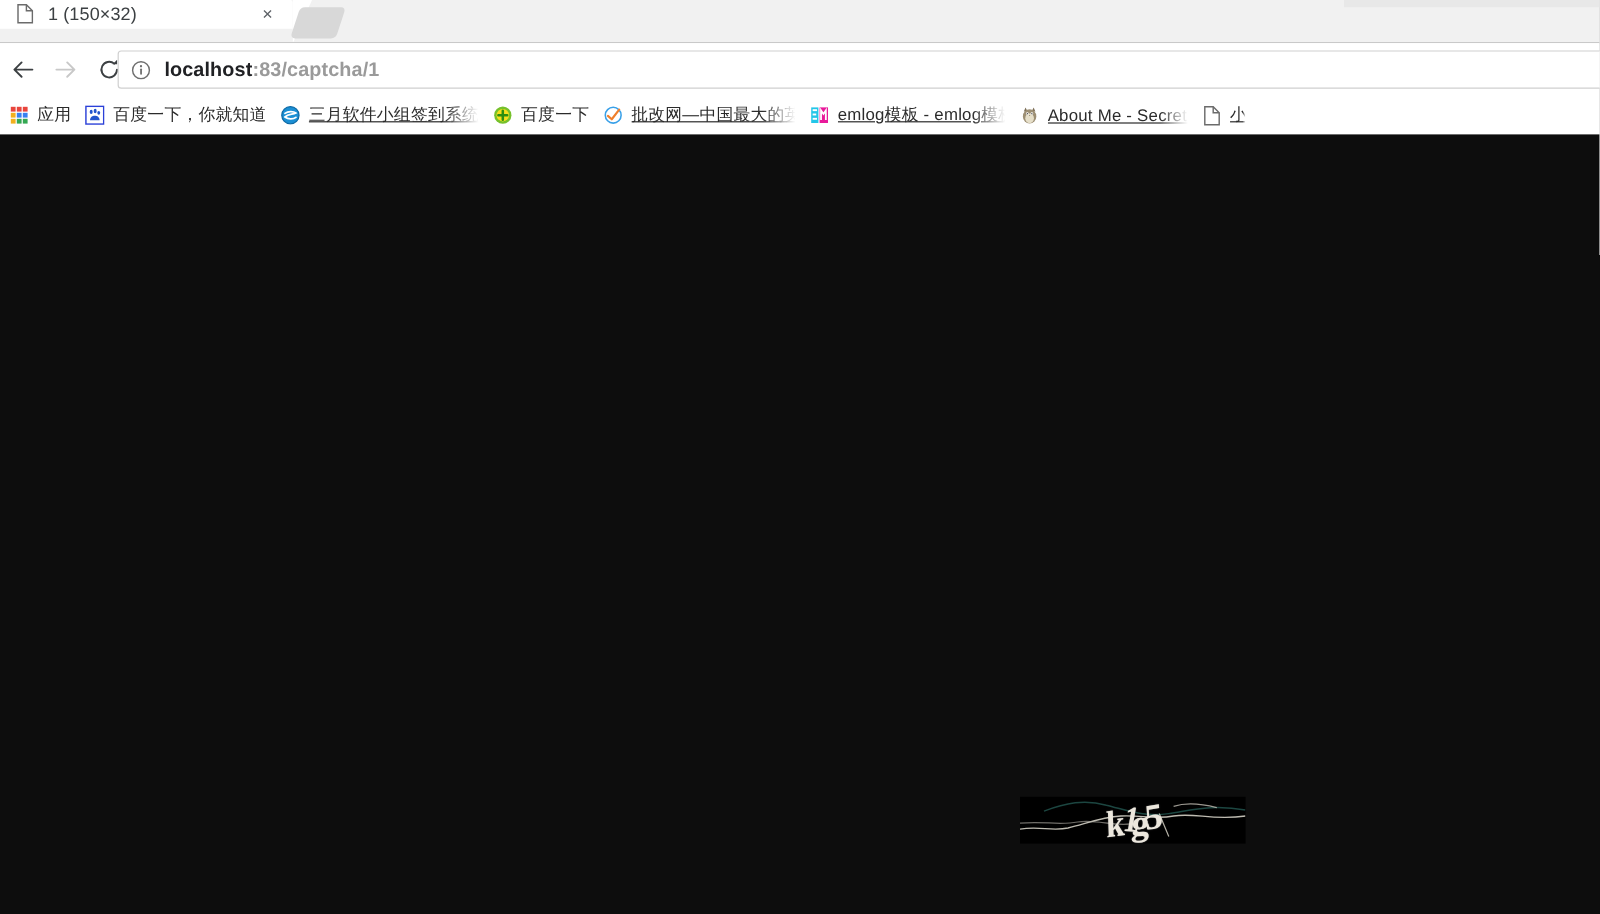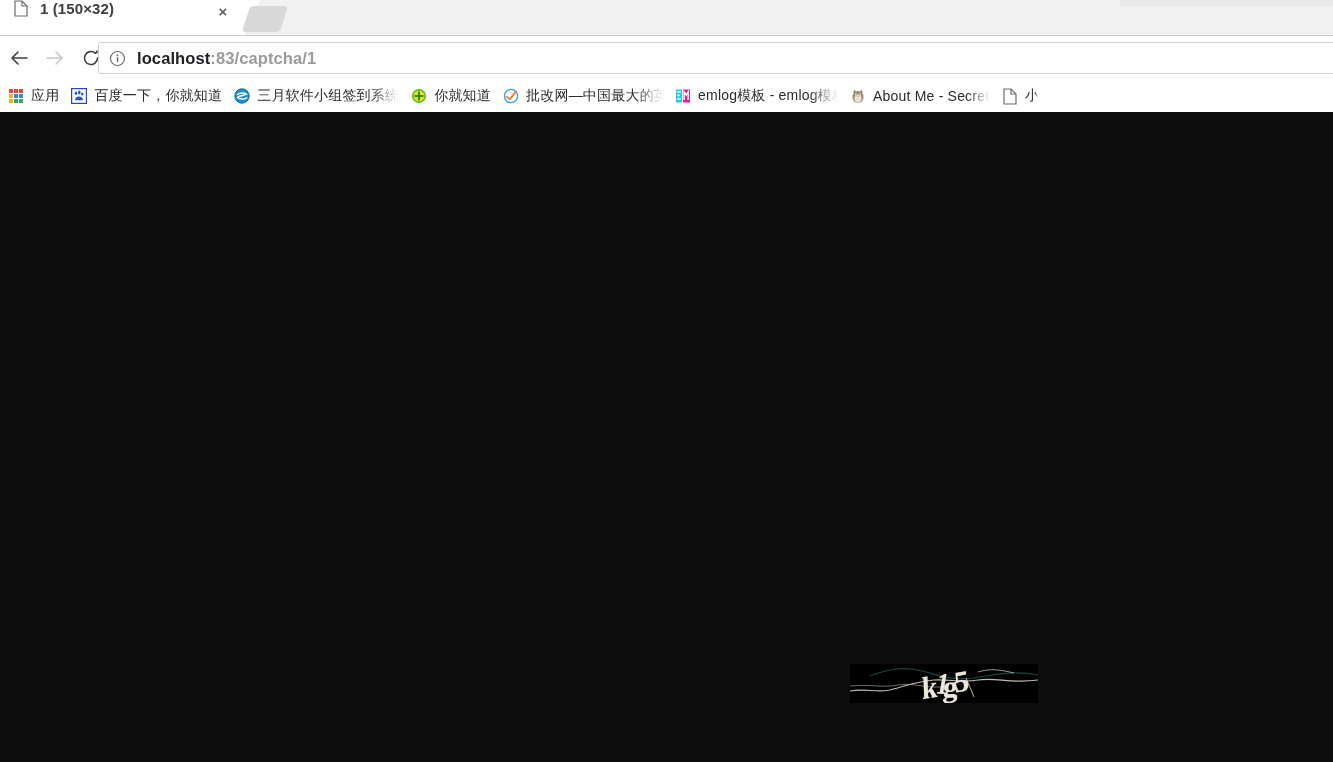--- a/index.html
+++ b/index.html
@@ -11,26 +11,25 @@
   }
 
   
   #browser { width: 1333px; height: 762px; position: relative; }
   .tabstrip-bg-light {
     position: absolute; top: 0; left: 0; width: 1333px; height: 36px;
     background: #f1f1f1;
   }
   .tab {
     position: absolute; left: 0; top: 0;
-    width: 244px; height: 36px;
-    background: #ffffff;
-    display: flex; align-items: flex-start;
+    width: 244px; height: 24px;
+    background: #ffffff;
+    display: flex; align-items: center;
     padding: 0 6px 0 14px;
     border-top-right-radius: 2px;
-    font-weight: bold;
   }
   .tab::after {
     content: "";
     position: absolute; right: -16px; top: 0;
     width: 0; height: 0;
     border-left: 16px solid #ffffff;
     border-bottom: 36px solid transparent;
   }
   .tab-favicon {
     width: 16px; height: 18px; flex: 0 0 16px;
@@ -111,20 +110,21 @@
     display: flex; align-items: center; justify-content: center;
   }
   .bmk-label {
     font-size: 14px; color: #2b2b2b;
     white-space: nowrap; overflow: hidden;
     letter-spacing: .2px;
   }
   .bmk-label.fade {
     -webkit-mask-image: linear-gradient(to right, #000 80%, transparent 100%);
     mask-image: linear-gradient(to right, #000 80%, transparent 100%);
+    text-decoration: underline;
   }
   .bmk.apps .bmk-label { font-size: 14px; }
 
   
   .appsgrid { width: 14px; height: 14px; display: grid;
     grid-template-columns: repeat(3, 4px); grid-template-rows: repeat(3, 4px);
     gap: 1px; }
   .appsgrid i { display: block; width: 4px; height: 4px; }
 
   
@@ -260,21 +260,21 @@
     </div>
 
     <div class="bmk">
       <span class="bmk-ico">
         <svg width="16" height="16" viewBox="0 0 16 16">
           <circle cx="8" cy="8" r="7.2" fill="#76c12b"></circle>
           <circle cx="8" cy="8" r="5.2" fill="#f6e01c"></circle>
           <path d="M8 4.3 V11.7 M4.3 8 H11.7" stroke="#2c8f10" stroke-width="2.1" stroke-linecap="round"></path>
         </svg>
       </span>
-      <span class="bmk-label">你就知道</span>
+      <span class="bmk-label">百度一下</span>
     </div>
 
     <div class="bmk" style="max-width:172px">
       <span class="bmk-ico">
         <svg width="16" height="16" viewBox="0 0 16 16">
           <circle cx="8" cy="8" r="6.6" fill="none" stroke="#39a0e8" stroke-width="1.3"></circle>
           <path d="M3.6 8.6 L6.8 11.4 L13 3.4" fill="none" stroke="#ef7f2c" stroke-width="1.8" stroke-linecap="round" stroke-linejoin="round"></path>
         </svg>
       </span>
       <span class="bmk-label fade">批改网—中国最大的英语作文批改网</span>

